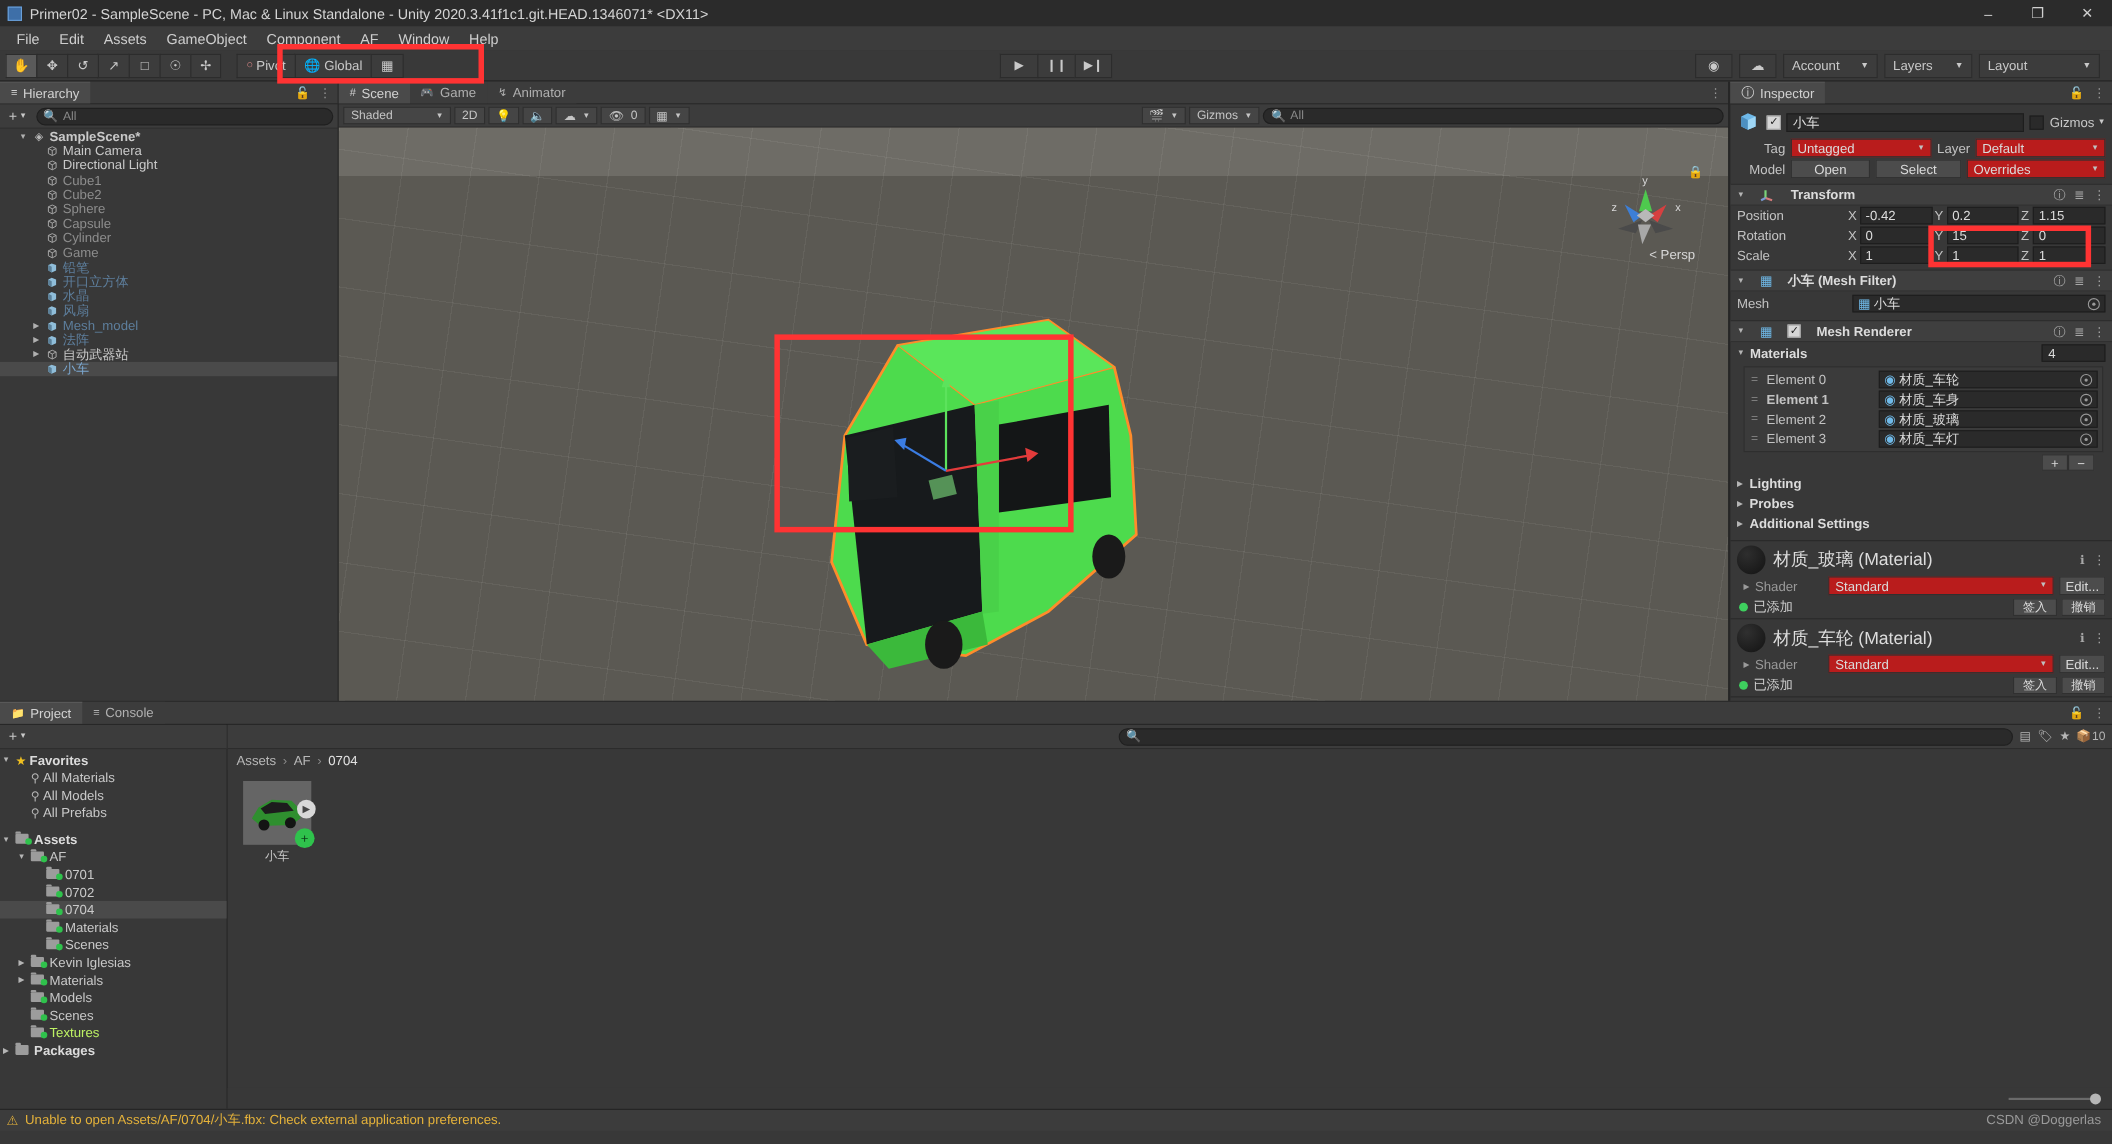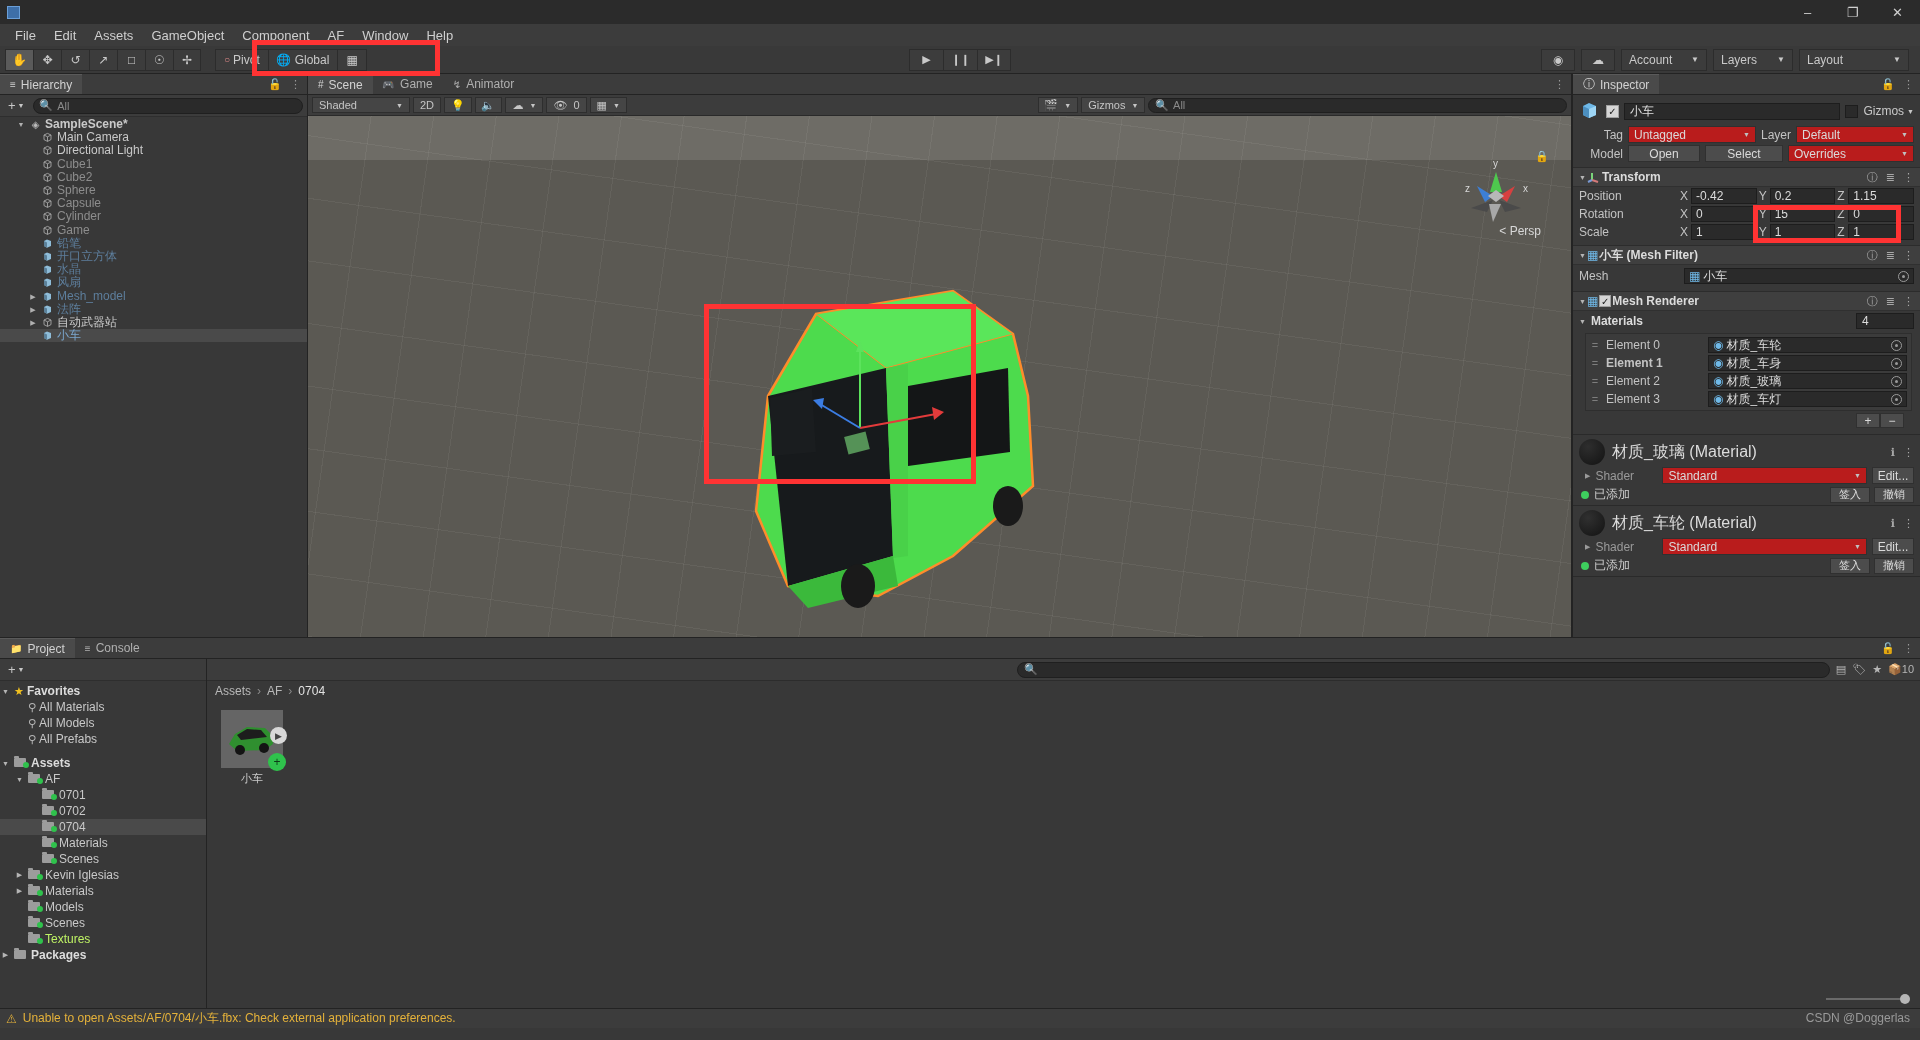--- a/index.html
+++ b/index.html
@@ -99,21 +99,21 @@
   .cubeicon{width:22px;height:22px;position:relative;}
   .namefield{flex:1;height:17px;background:#2a2a2a;border:1px solid #1d1d1d;display:flex;align-items:center;padding:0 5px;font-size:12px;color:#e0e0e0;}
   .cb{width:13px;height:13px;background:#d6d6d6;border:1px solid #a0a0a0;display:flex;align-items:center;justify-content:center;font-size:10px;color:#1c1c1c;}
   .cb.off{background:#2a2a2a;border-color:#1d1d1d;color:transparent;}
   .statlbl{font-size:12px;color:#c9c9c9;display:flex;align-items:center;gap:3px;}
   .irow{display:flex;align-items:center;gap:5px;padding:1px 6px;}
   .ilbl{font-size:12px;color:#c3c3c3;}
   .ddown{height:17px;background:#b91c1c;border:1px solid #303030;display:flex;align-items:center;padding:0 5px;font-size:12px;color:#dadada;}
   .ddown .cv{margin-left:auto;font-size:7px;color:#c0c0c0;}
   .btn{height:17px;background:#4c4c4c;border:1px solid #303030;display:flex;align-items:center;justify-content:center;font-size:12px;color:#dadada;}
-  .comphdr{height:20px;background:#3f3f3f;display:flex;align-items:center;gap:1px;padding:0 6px;border-top:1px solid #2c2c2c;border-bottom:1px solid #303030;margin-top:4px;}
+  .comphdr{height:20px;background:#3f3f3f;display:flex;align-items:center;gap:14px;padding:0 6px;border-top:1px solid #2c2c2c;border-bottom:1px solid #303030;margin-top:4px;}
   .comphdr .ttl{font-size:12px;color:#dcdcdc;font-weight:bold;}
   .comphdr .tri{font-size:7px;color:#b5b5b5;}
   .comphdr .right{margin-left:auto;display:flex;gap:8px;color:#a8a8a8;font-size:11px;align-items:center;}
   .vec3{display:flex;align-items:center;gap:2px;flex:1;}
   .vecf{display:flex;align-items:center;gap:3px;flex:1;}
   .vecf .ax{font-size:12px;color:#c3c3c3;width:8px;}
   .vecf .fv{flex:1;height:16px;background:#2a2a2a;border:1px solid #1d1d1d;display:flex;align-items:center;padding:0 4px;font-size:12px;color:#dcdcdc;}
   .objfield{flex:1;height:16px;background:#2a2a2a;border:1px solid #1d1d1d;display:flex;align-items:center;padding:0 4px;font-size:12px;color:#dcdcdc;gap:3px;}
   .objfield .target{margin-left:auto;width:11px;height:11px;border:1px solid #9a9a9a;border-radius:50%;display:flex;align-items:center;justify-content:center;}
   .objfield .target:after{content:"";width:3px;height:3px;background:#9a9a9a;border-radius:50%;}
@@ -133,20 +133,21 @@
   .statusbar{height:20px;background:#3c3c3c;display:flex;align-items:center;gap:6px;padding:0 6px;border-top:1px solid #232323;}
   .statusbar .warn{color:#e5b23a;font-size:12px;}
   .watermark{position:absolute;right:10px;bottom:3px;color:#9a9a9a;font-size:12px;}
   .tiny{font-size:7px;}
 </style>
 </head>
 <body>
 
 <div class="titlebar">
   <div class="ico"></div>
+  <div class="ttl">Primer02 - SampleScene - PC, Mac &amp; Linux Standalone - Unity 2020.3.41f1c1.git.HEAD.1346071* &lt;DX11&gt;</div>
   <div class="winbtns">
     <div class="winbtn">–</div>
     <div class="winbtn">❐</div>
     <div class="winbtn close">✕</div>
   </div>
 </div>
 
 <div class="menubar" id="menubar">
     <div class="mi">File</div>
     <div class="mi">Edit</div>
@@ -734,20 +735,34 @@
           </div>
         </div>
       <div style="display:flex;justify-content:flex-end;padding:2px 16px 0 0;gap:0;">
         <div class="btn" style="width:24px;height:15px;">
             <span>+</span>
           </div>
         <div class="btn" style="width:24px;height:15px;">
             <span>−</span>
           </div>
       </div>
+      <div id="renderer-sections" style="margin-top:3px;">
+          <div class="foldrow">
+            <span class="tri">▶</span>
+            <span>Lighting</span>
+          </div>
+          <div class="foldrow">
+            <span class="tri">▶</span>
+            <span>Probes</span>
+          </div>
+          <div class="foldrow">
+            <span class="tri">▶</span>
+            <span>Additional Settings</span>
+          </div>
+        </div>
 
       <div id="material-cards" style="margin-top:6px;">
           <div class="matcard">
             <div class="matcardhdr">
               <div class="sphere" style="background:radial-gradient(circle at 35% 30%, #2e2e2e 0%, #141414 95%);"></div>
               <span class="matname">材质_玻璃 (Material)</span>
               <span style="margin-left:auto;display:flex;gap:8px;color:#a8a8a8;font-size:11px;">
                 <span>ℹ</span>
                 <span>⋮</span>
               </span>

